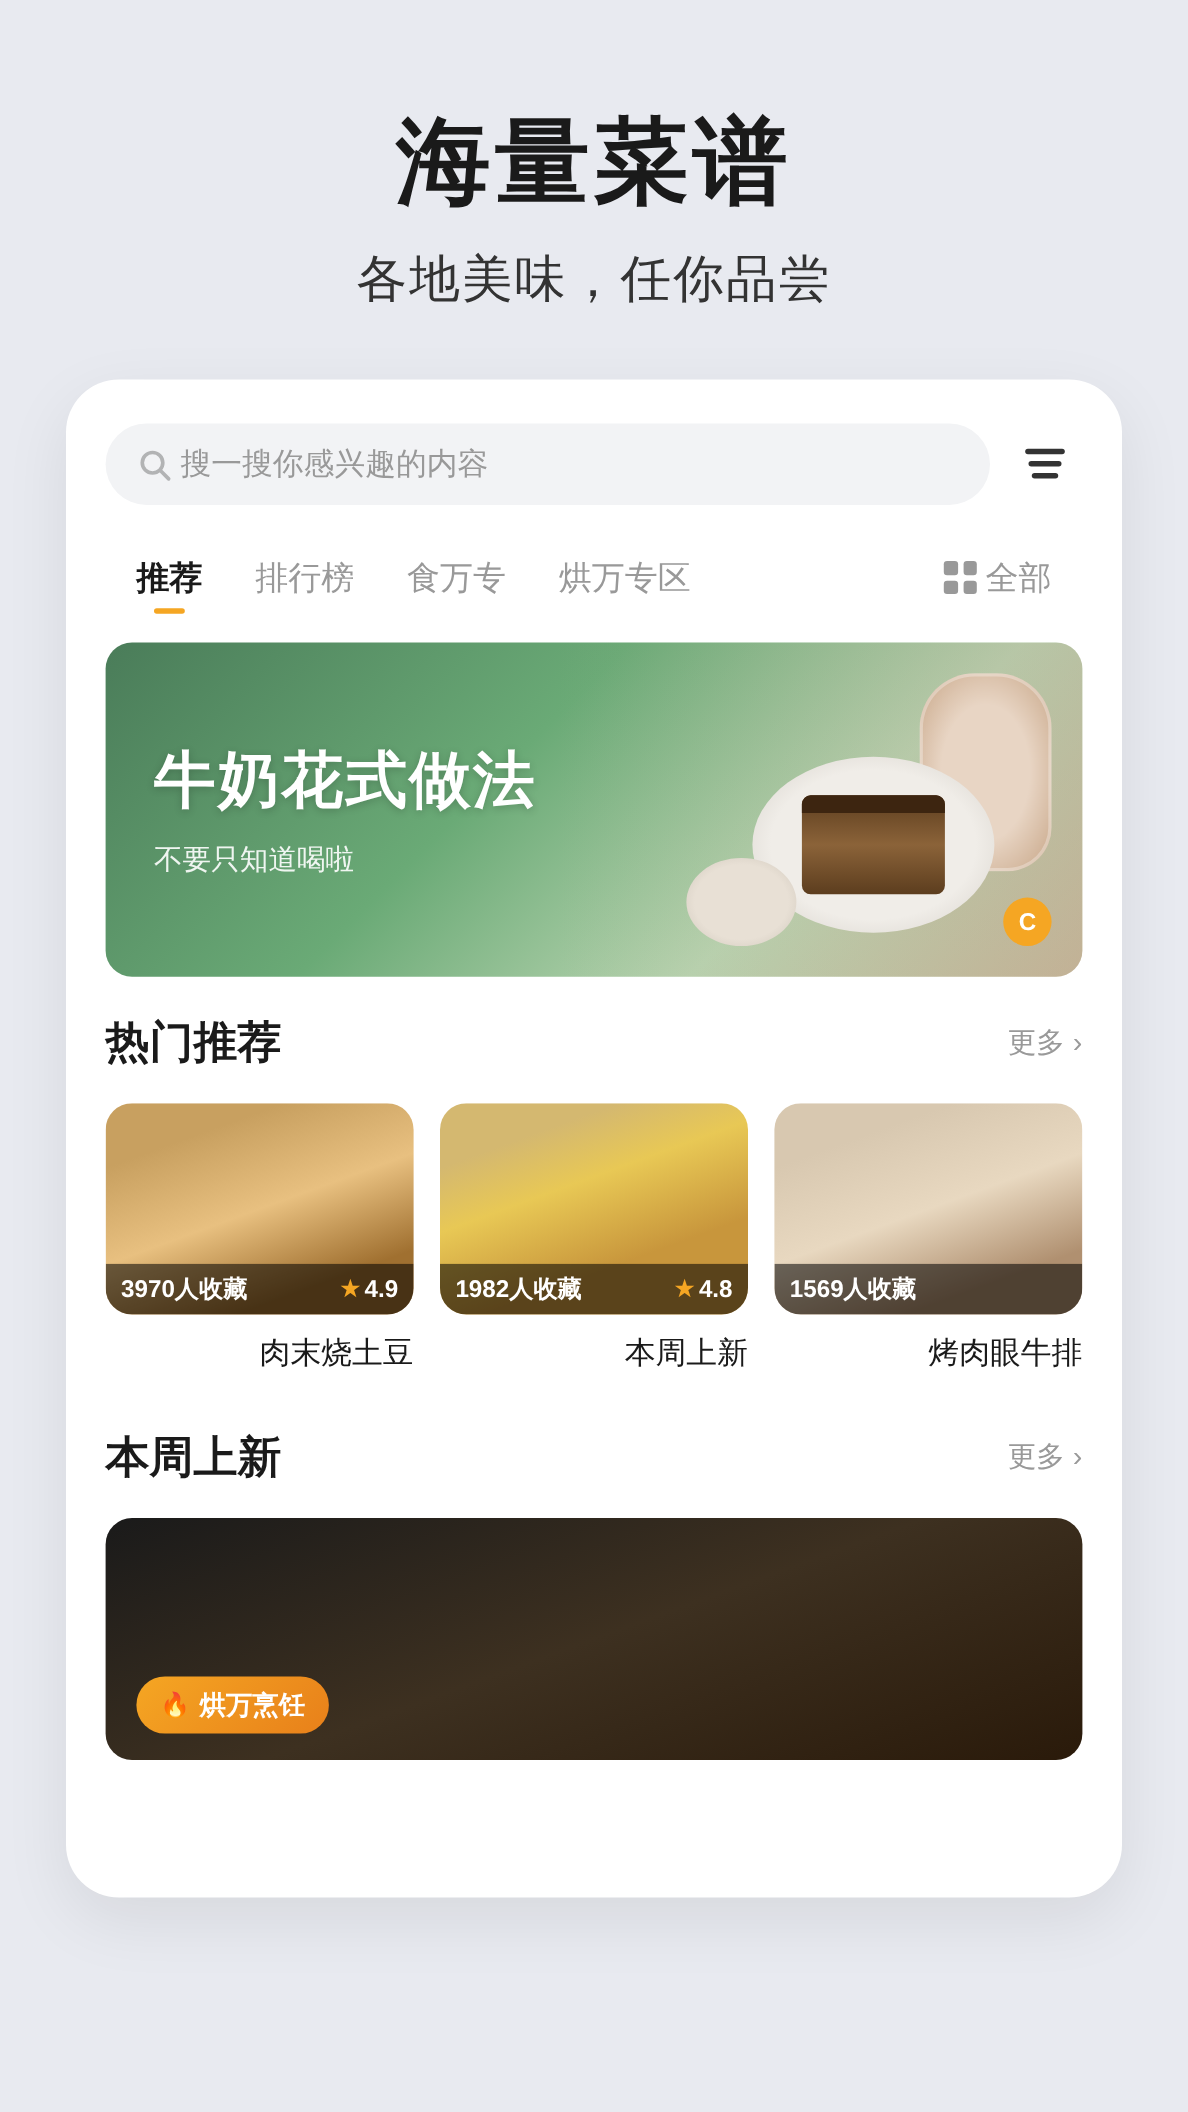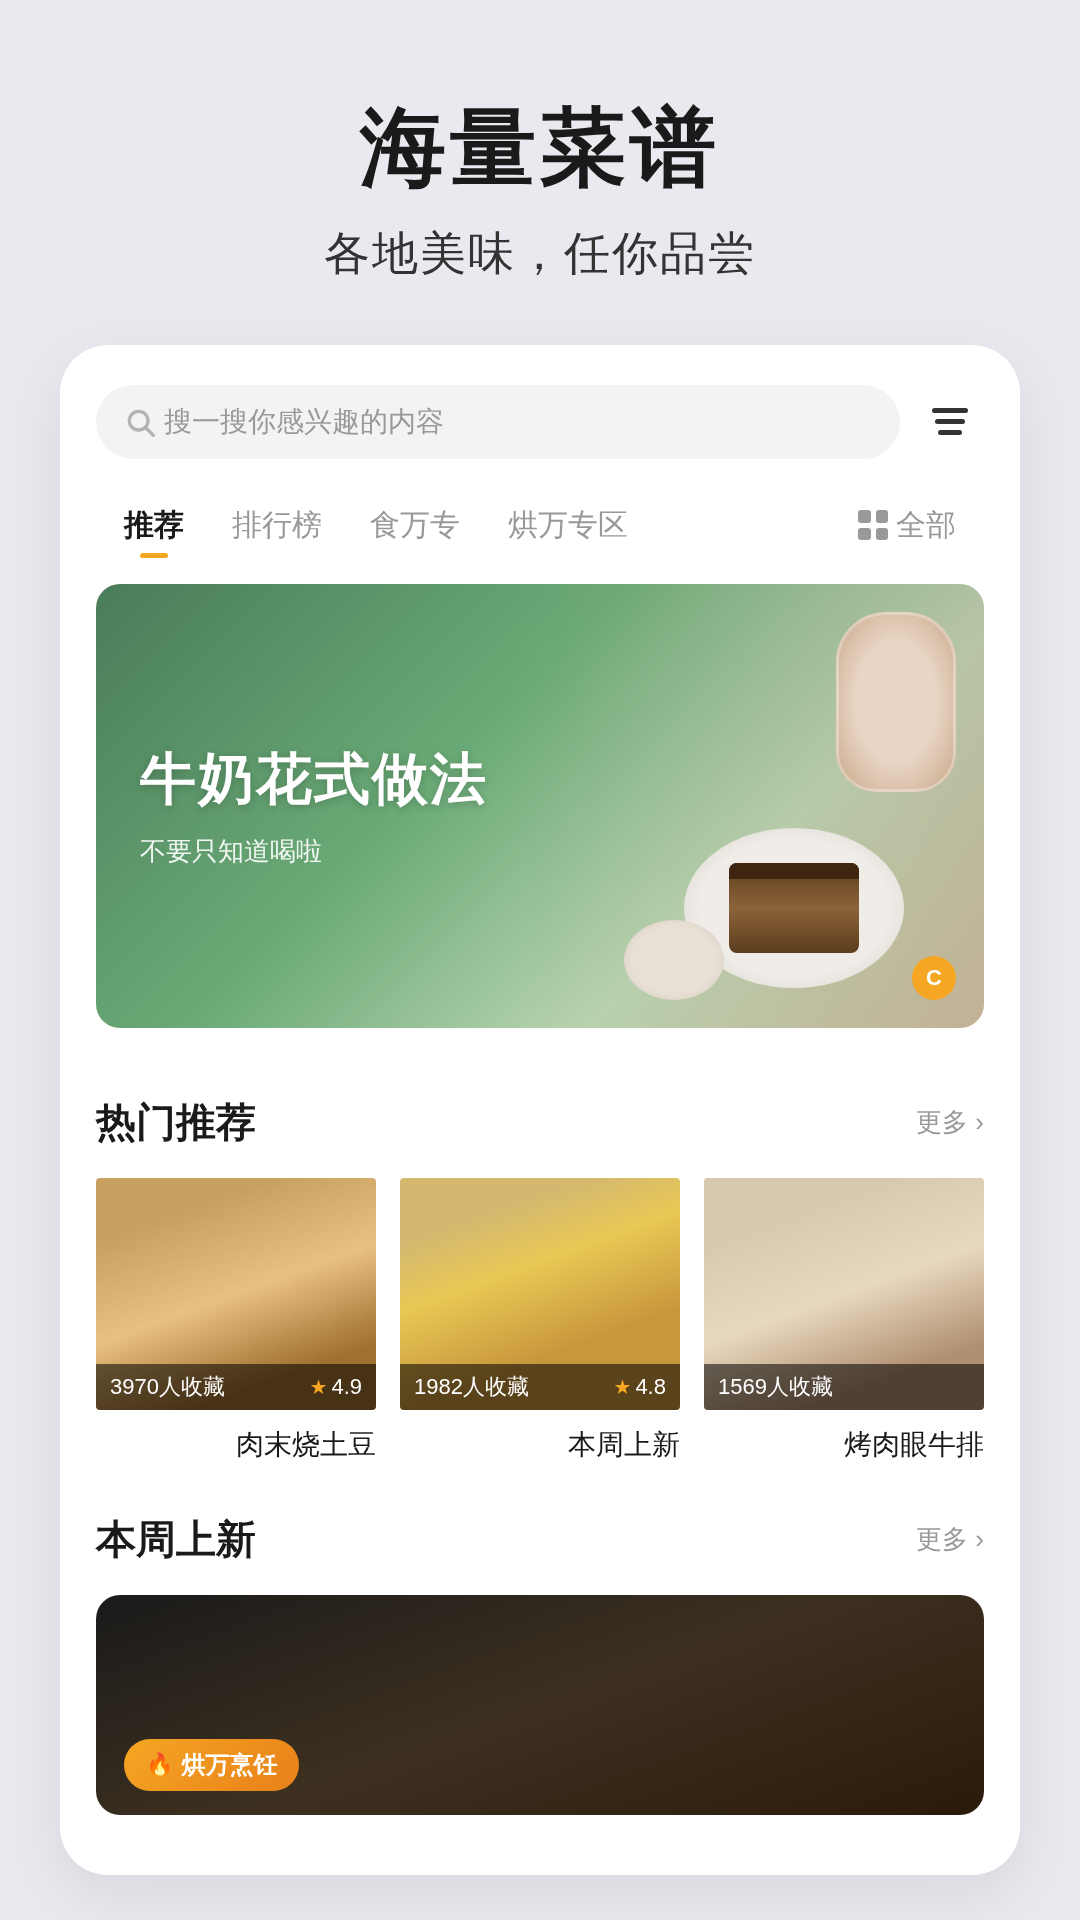--- a/index.html
+++ b/index.html
@@ -130,24 +130,24 @@
     }
     .grid-dot {
       background: #999;
       border-radius: 3px;
     }
 
     
     .banner {
       border-radius: 24px;
       overflow: hidden;
-      height: 444px;
+      height: 304px;
       background: linear-gradient(135deg, #4a7c59 0%, #6aaa76 40%, #b8d4b0 70%, #c9b99a 100%);
       position: relative;
-      margin-bottom: 67px;
+      margin-bottom: 32px;
     }
     .banner-content {
       position: absolute;
       top: 0; left: 0; right: 0; bottom: 0;
       padding: 48px 44px;
       display: flex;
       flex-direction: column;
       justify-content: center;
     }
     .banner-title {
@@ -257,25 +257,26 @@
       display: flex;
       gap: 24px;
       overflow: hidden;
       margin-bottom: 48px;
     }
     .recipe-card {
       flex: 0 0 calc(33.333% - 16px);
       cursor: pointer;
     }
     .recipe-thumb {
-      border-radius: 4px;
+      border-radius: 24px;
       overflow: hidden;
-      height: 232px;
+      height: 192px;
       position: relative;
       margin-bottom: 16px;
+      font-weight: bold;
     }
     .recipe-badge {
       position: absolute;
       bottom: 0; left: 0; right: 0;
       background: rgba(0,0,0,0.55);
       color: #fff;
       font-size: 22px;
       padding: 8px 14px;
       display: flex;
       align-items: center;

